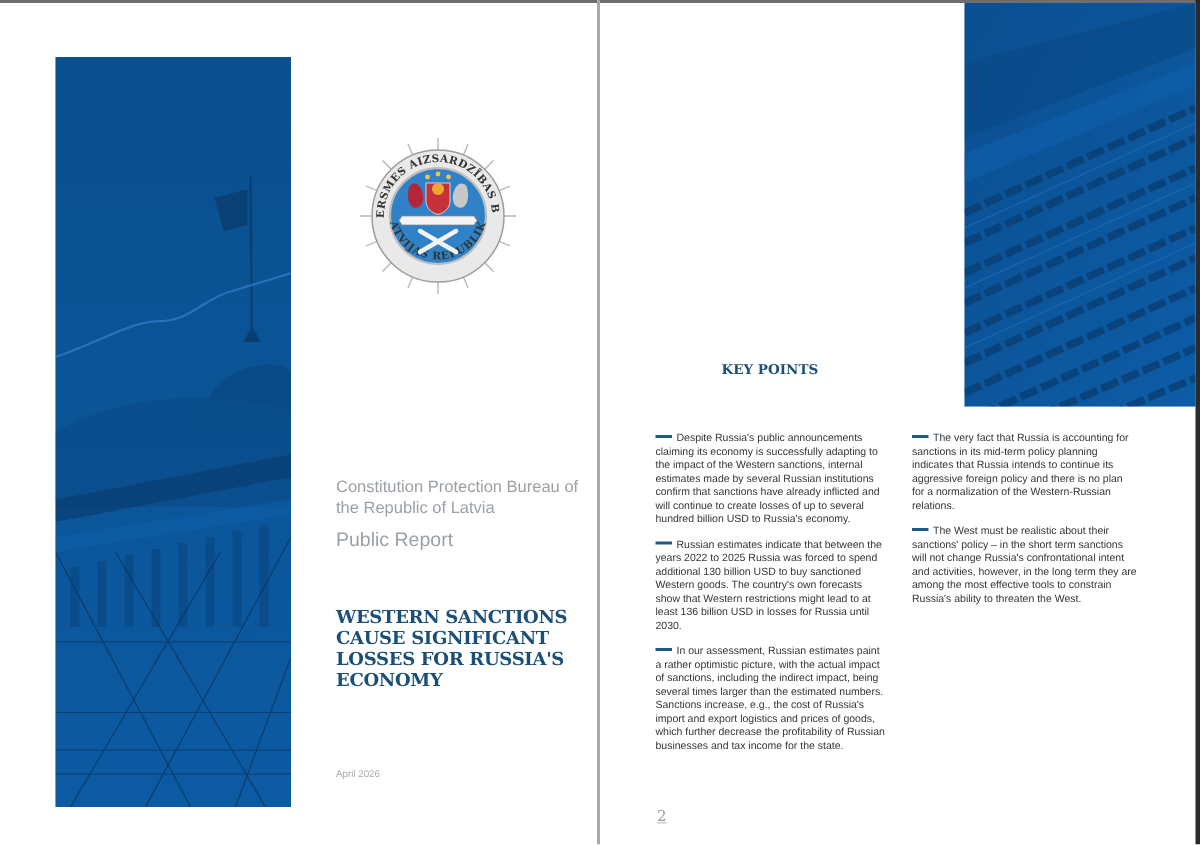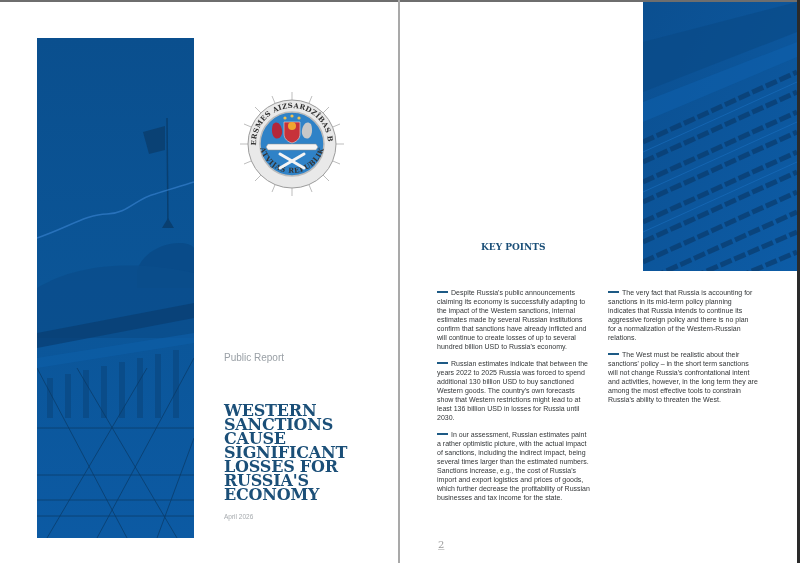--- a/index.html
+++ b/index.html
@@ -9,23 +9,23 @@
   .rightline { position: absolute; right: 0; top: 0; width: 3px; height: 563px; background: #2a2a2a; }
   .spread-divider { position: absolute; left: 398px; top: 0; width: 2px; height: 563px; background: #a9a9a9; }
 
   
   .page-left { position: absolute; left: 0; top: 2px; width: 398px; height: 561px; background: #fff; }
   .cover-photo-full { position: absolute; left: 37px; top: 36px; width: 157px; height: 500px; overflow: hidden; background: #0b5597; }
 
   .emblem { position: absolute; left: 240px; top: 90px; width: 104px; height: 104px; }
 
   .org-name { position: absolute; left: 224px; top: 316px; width: 170px; color: #9aa0a6; font-size: 11px; line-height: 14px; }
-  .report-type { position: absolute; left: 224px; top: 350px; color: #9aa0a6; font-size: 10px; }
+  .report-type { position: absolute; left: 224px; top: 350px; color: #9aa0a6; font-size: 13px; }
   .cover-title { position: absolute; left: 224px; top: 402px; width: 175px; color: #1b4f78; font-family: "DejaVu Serif", serif;
-    font-size: 16px; line-height: 14px; font-weight: bold; letter-spacing: -0.2px; }
+    font-size: 12px; line-height: 14px; font-weight: bold; letter-spacing: -0.2px; }
   .cover-date { position: absolute; left: 224px; top: 511px; color: #a5a9ad; font-size: 6.5px; }
 
   
   .page-right { position: absolute; left: 400px; top: 2px; width: 397px; height: 561px; background: #fff; }
   .top-photo { position: absolute; left: 243px; top: 0; width: 154px; height: 269px; overflow: hidden; background: #0d5aa4; }
   .section-title { position: absolute; left: 37px; top: 240px; color: #1b4f78; font-family: "DejaVu Serif", serif; font-size: 9px; font-weight: bold; margin-left: 44px; }
   .kp-col { position: absolute; font-size: 7px; line-height: 9px; color: #333638; }
   .kp-col.c1 { left: 37px; top: 286px; width: 153px; }
   .kp-col.c2 { left: 208px; top: 286px; width: 150px; }
   .kp { margin-bottom: 8px; }
@@ -127,20 +127,21 @@
 
       <path d="M28 52 L76 52 L78 55 L76 58 L28 58 L26 55 Z" fill="#f4f4f4" stroke="#888" stroke-width="0.5"></path>
 
       <g stroke="#f4f4f4" stroke-width="3" stroke-linecap="round">
         <line x1="40" y1="62" x2="64" y2="76"></line>
         <line x1="64" y1="62" x2="40" y2="76"></line>
       </g>
     </svg>
   </div>
 
+  <div class="org-name">Constitution Protection Bureau of the Republic of Latvia</div>
   <div class="report-type">Public Report</div>
   <div class="cover-title">WESTERN SANCTIONS CAUSE SIGNIFICANT LOSSES FOR RUSSIA'S ECONOMY</div>
   <div class="cover-date">April 2026</div>
 </div>
 
 <div class="spread-divider"></div>
 
 <div class="page-right">
   <div class="top-photo">
     <svg width="154" height="269" viewBox="0 0 154 269">

